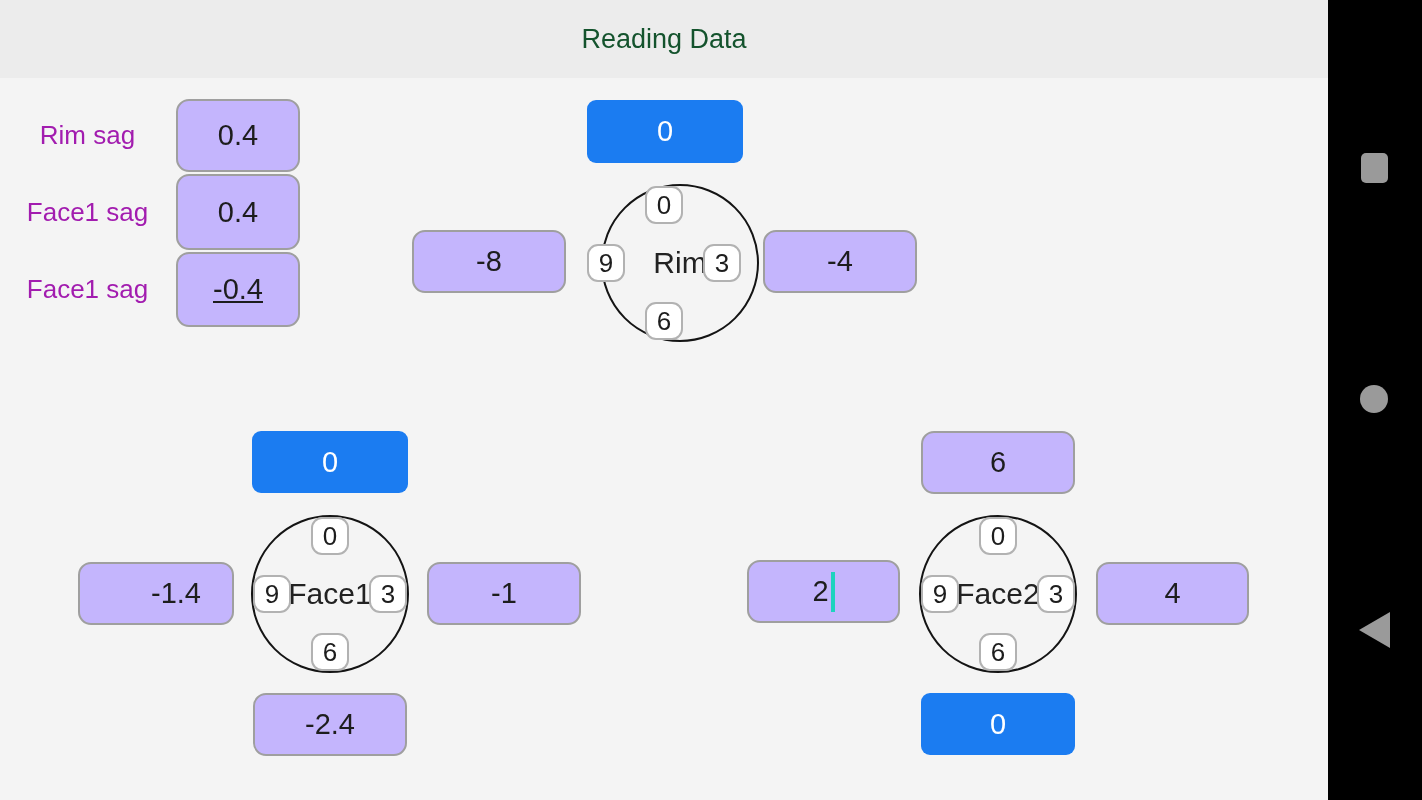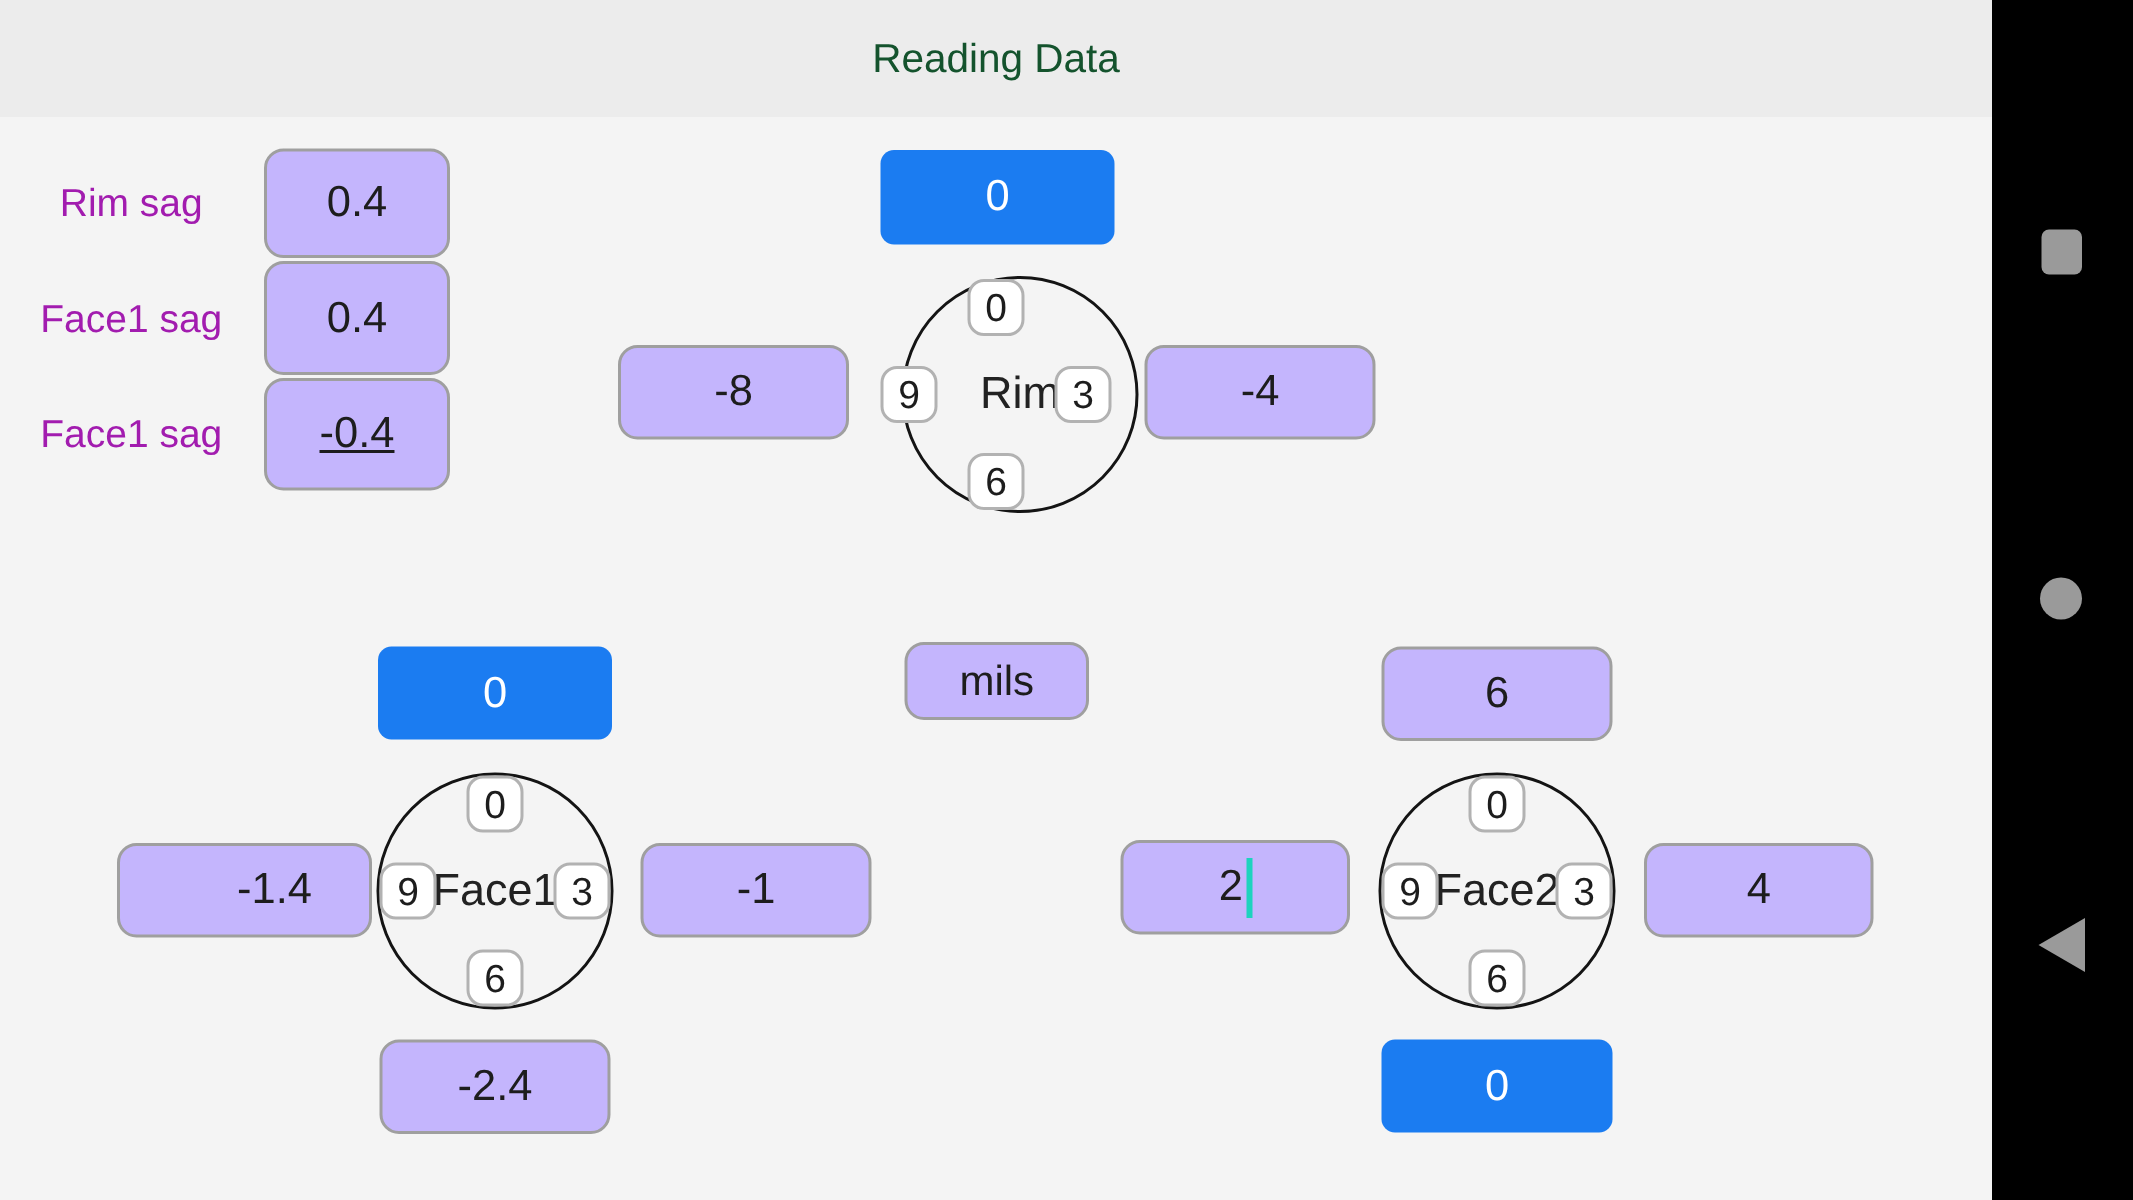--- a/index.html
+++ b/index.html
@@ -107,31 +107,30 @@
   <div class="btn-blue" style="left:587px;top:100px;width:156px;height:63px;">0</div>
   <div class="dial-circle" style="left:601px;top:184px;">
     <span class="dial-name">Rim</span>
   </div>
   <div class="chip" style="left:645px;top:186px;">0</div>
   <div class="chip" style="left:703px;top:244px;">3</div>
   <div class="chip" style="left:645px;top:302px;">6</div>
   <div class="chip" style="left:587px;top:244px;">9</div>
   <div class="field" style="left:412px;top:230px;width:154px;height:63px;">-8</div>
   <div class="field" style="left:763px;top:230px;width:154px;height:63px;">-4</div>
-  <div class="field" style="left:603px;top:428px;width:123px;height:52px;font-size:28px;">mils</div>
 
   <div class="btn-blue" style="left:252px;top:431px;width:156px;height:62px;">0</div>
   <div class="dial-circle" style="left:251px;top:515px;">
     <span class="dial-name">Face1</span>
   </div>
   <div class="chip" style="left:311px;top:517px;">0</div>
   <div class="chip" style="left:369px;top:575px;">3</div>
   <div class="chip" style="left:311px;top:633px;">6</div>
   <div class="chip" style="left:253px;top:575px;">9</div>
-  <div class="field" style="left:78px;top:562px;width:170px;height:63px;padding-left:40px;">-1.4</div>
+  <div class="field" style="left:78px;top:562px;width:156px;height:63px;padding-left:40px;">-1.4</div>
   <div class="field" style="left:427px;top:562px;width:154px;height:63px;">-1</div>
   <div class="field" style="left:253px;top:693px;width:154px;height:63px;">-2.4</div>
 
   <div class="field" style="left:921px;top:431px;width:154px;height:63px;">6</div>
   <div class="dial-circle" style="left:919px;top:515px;">
     <span class="dial-name">Face2</span>
   </div>
   <div class="chip" style="left:979px;top:517px;">0</div>
   <div class="chip" style="left:1037px;top:575px;">3</div>
   <div class="chip" style="left:979px;top:633px;">6</div>

